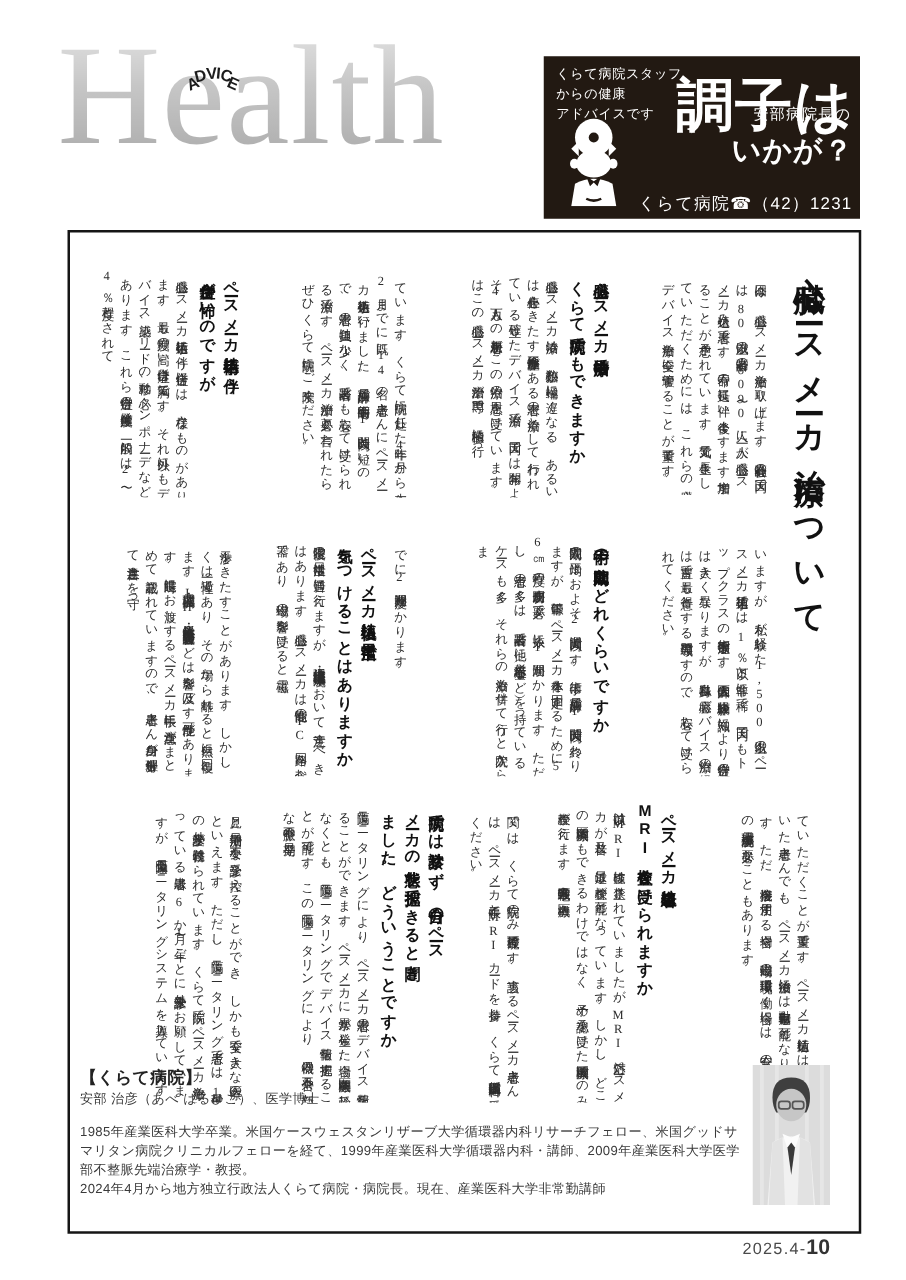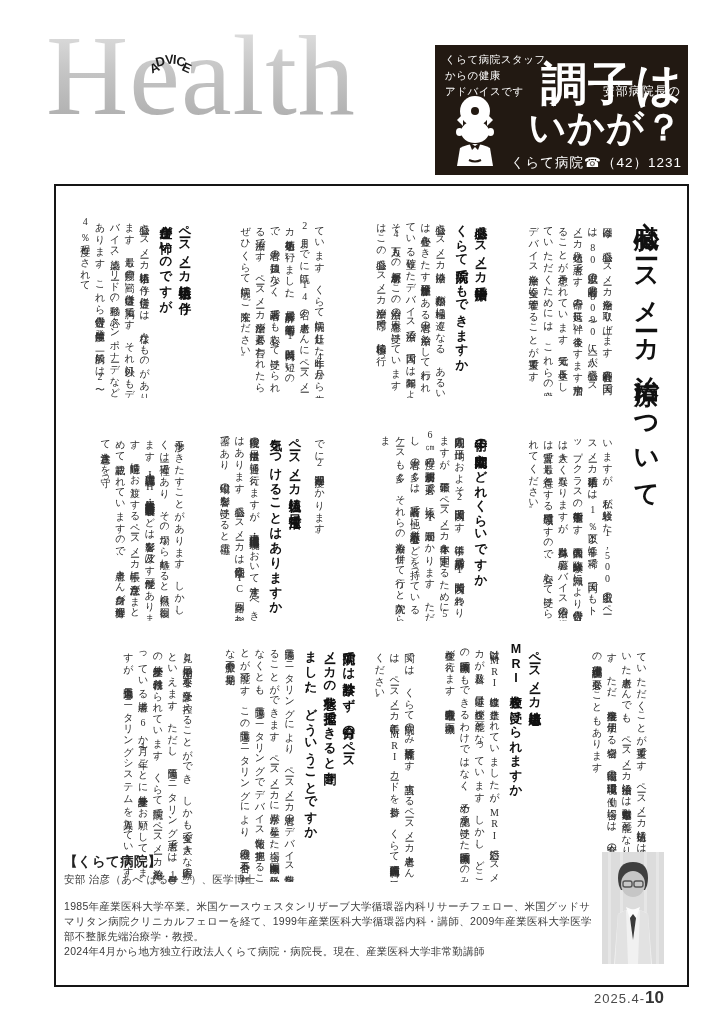--- a/index.html
+++ b/index.html
@@ -36,21 +36,21 @@
   .promo .director-note{
     position:absolute;right:7px;top:7px;font-size:12px;letter-spacing:1px;margin-top:31px;
   }
   .promo .headline1{
     position:absolute;right:5px;top:17px;
     font-family:"Liberation Serif","DejaVu Serif",serif;
     font-weight:bold;font-size:46px;line-height:1;letter-spacing:1px;
   }
   .promo .headline2{
     position:absolute;right:5px;top:64px;
-    font-weight:bold;font-size:37px;line-height:1;letter-spacing:1px;
+    font-weight:bold;font-size:23px;line-height:1;letter-spacing:1px;
   }
   .promo .phone{
     position:absolute;right:6px;bottom:3px;font-size:13.5px;letter-spacing:1px;
   }
   .promo .doc-icon{position:absolute;left:12px;bottom:5px;}
 
   
   .frame{
     position:absolute;left:54px;top:184px;width:631px;height:799px;
     border:2px solid #151515;background:#ffffff;

